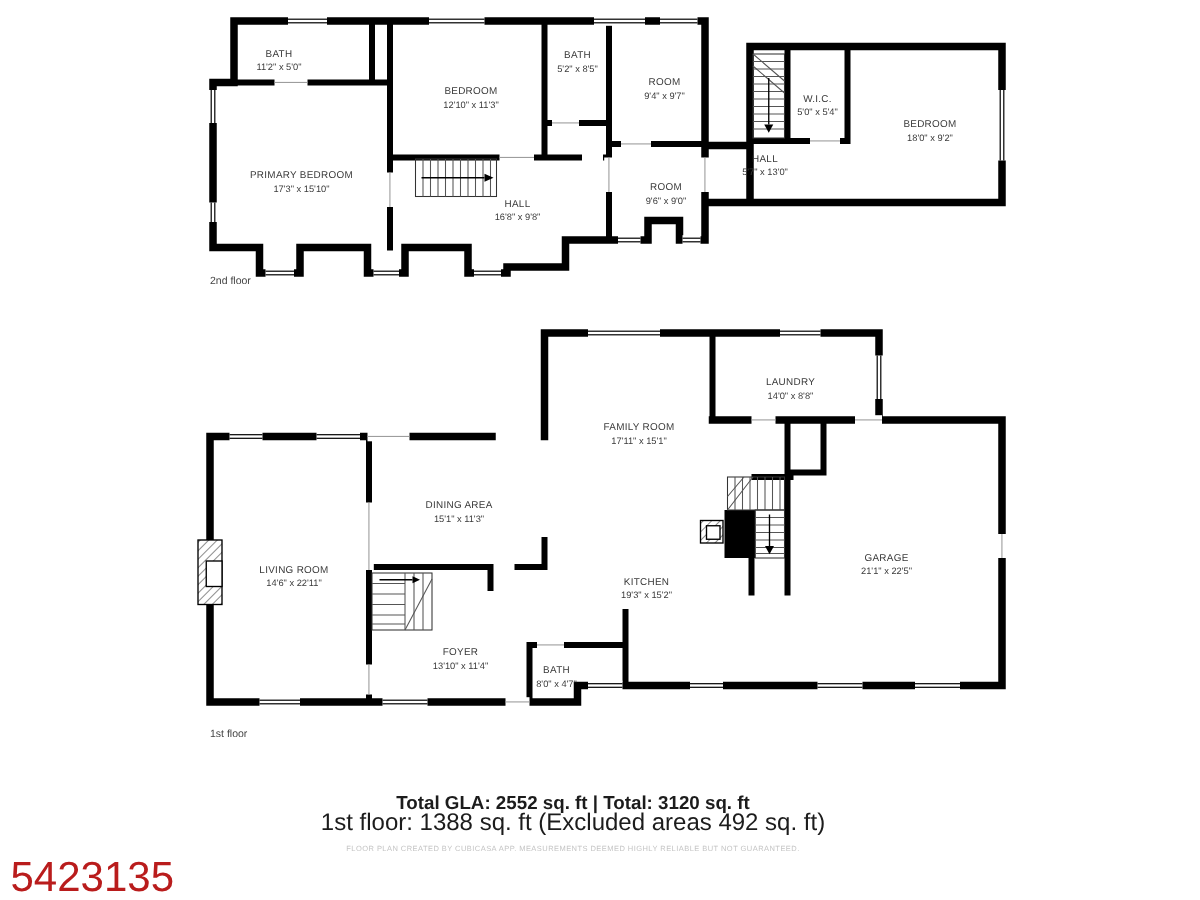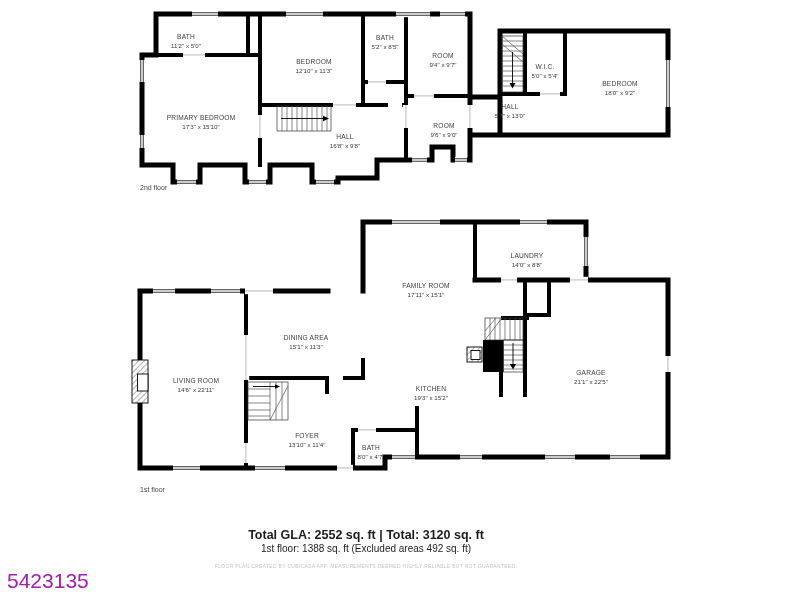--- a/index.html
+++ b/index.html
@@ -5,25 +5,25 @@
   html,body{margin:0;padding:0;background:#fff;}
   .stage{position:relative;width:800px;height:600px;background:#ffffff;overflow:hidden;
          font-family:"Liberation Sans",sans-serif;}
   .plan{position:absolute;}
   .plan svg{position:absolute;left:0;top:0;}
   .room-label{position:absolute;transform:translate(-50%,-50%);text-align:center;
               white-space:nowrap;color:#3a3a3a;line-height:1.45;}
   .room-label .nm{font-size:6.6px;letter-spacing:.2px;}
   .room-label .dm{font-size:6.2px;}
   .floor-name{position:absolute;font-size:7px;color:#444;}
-  .footer{position:absolute;left:0;top:528px;width:732px;text-align:center;color:#1c1c1c;}
+  .footer{position:absolute;left:16px;top:528px;width:732px;text-align:center;color:#1c1c1c;}
   .footer .tl{font-size:12.5px;font-weight:bold;line-height:14px;}
-  .footer .fl{font-size:10px;line-height:14px;}
+  .footer .fl{font-size:16px;line-height:14px;}
   .footer .dc{font-size:5px;color:#c4c4c4;letter-spacing:.3px;margin-top:7px;}
-  .listing-id{position:absolute;left:7px;top:569px;font-size:21px;color:#a21caf;}
+  .listing-id{position:absolute;left:7px;top:569px;font-size:28px;color:#b91c1c;}
 </style>
 </head>
 <body>
 
 <div class="stage">
 
   <div class="plan" style="left:138px;top:10px;width:536px;height:186px;">
     <svg width="536" height="186" viewBox="0 0 536 186">
       <defs>
         <pattern id="hatch2" width="4" height="4" patternUnits="userSpaceOnUse" patternTransform="rotate(45)">

